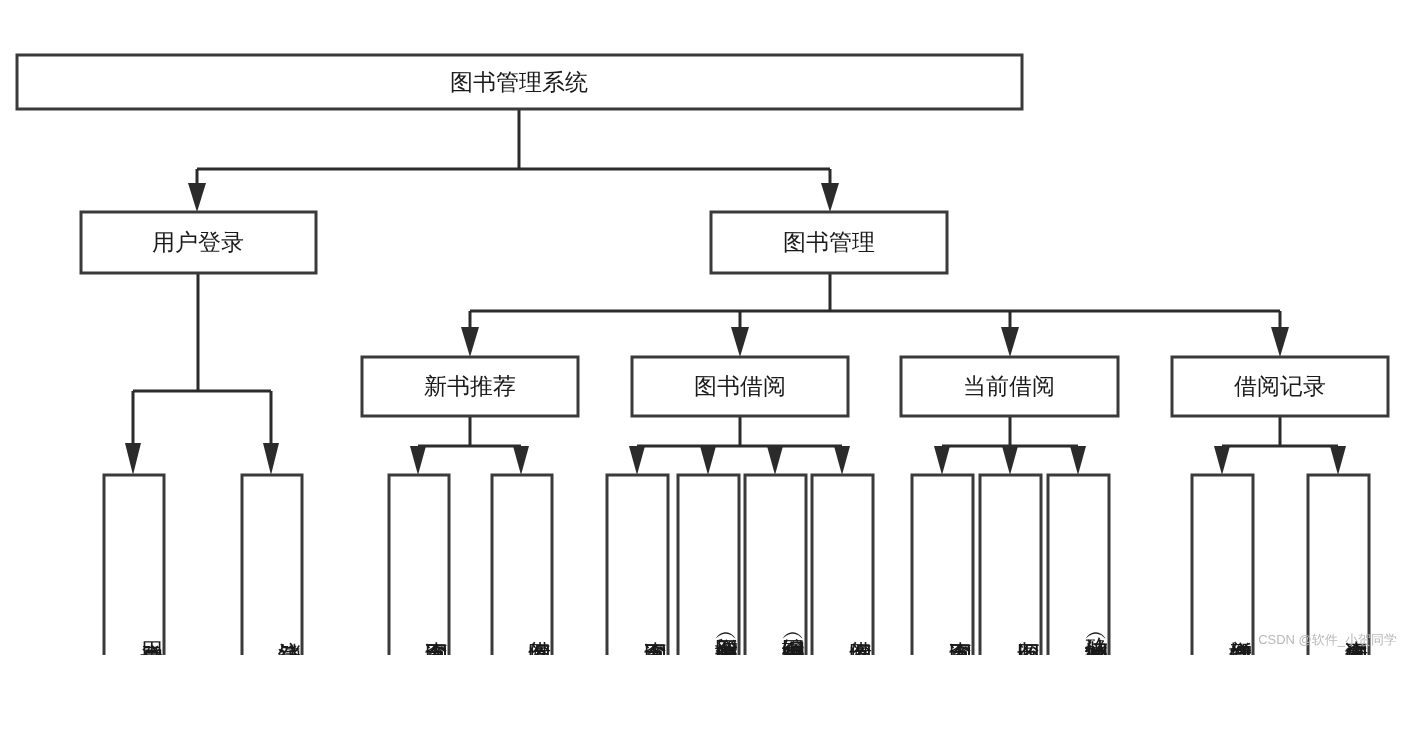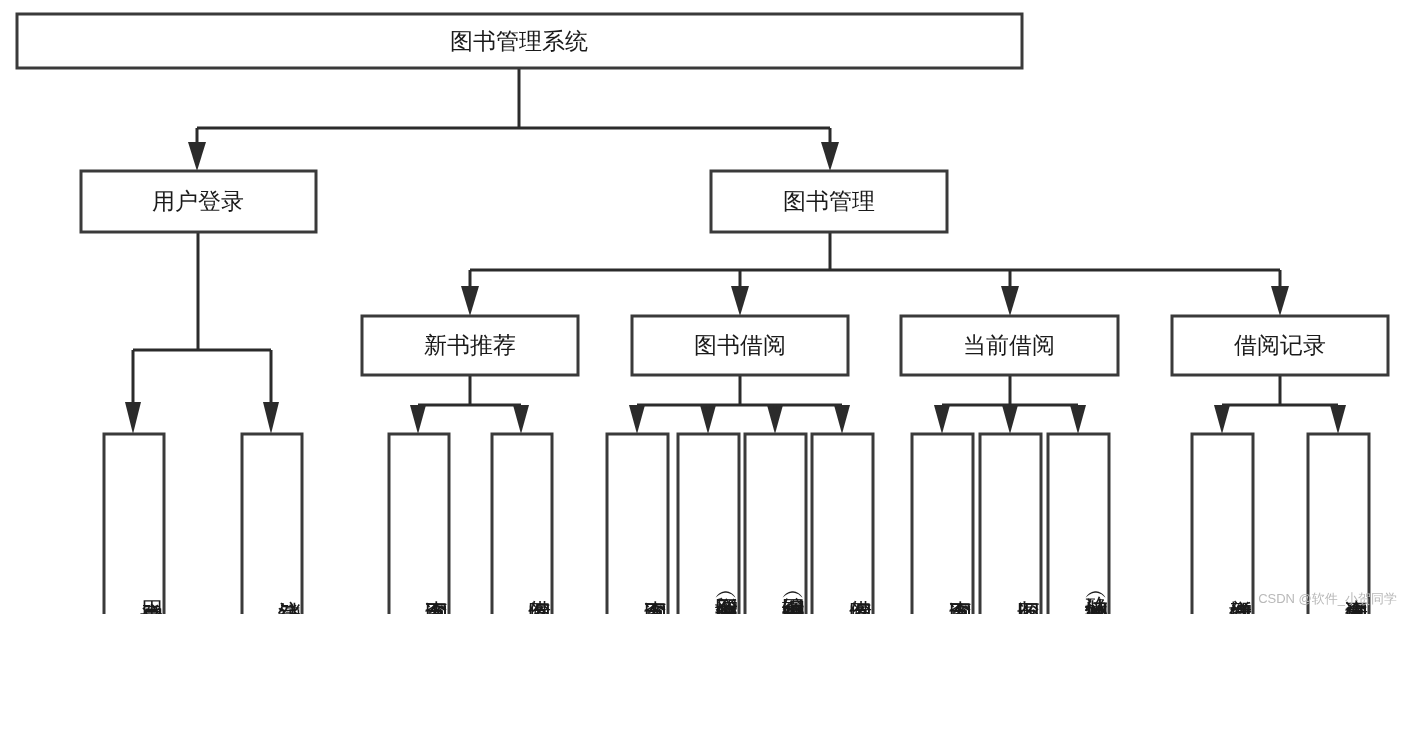--- a/index.html
+++ b/index.html
@@ -9,20 +9,21 @@
   }
   body {
     font-family: "Liberation Sans", "DejaVu Sans", sans-serif;
   }
   #stage {
     position: relative;
     width: 1405px;
     height: 614px;
     background: #ffffff;
     overflow: hidden;
+    margin-top: 41px;
   }
   #diagram-svg {
     position: absolute;
     left: 0;
     top: 0;
     width: 1405px;
     height: 747px;
   }
   .node-box {
     fill: #ffffff;

